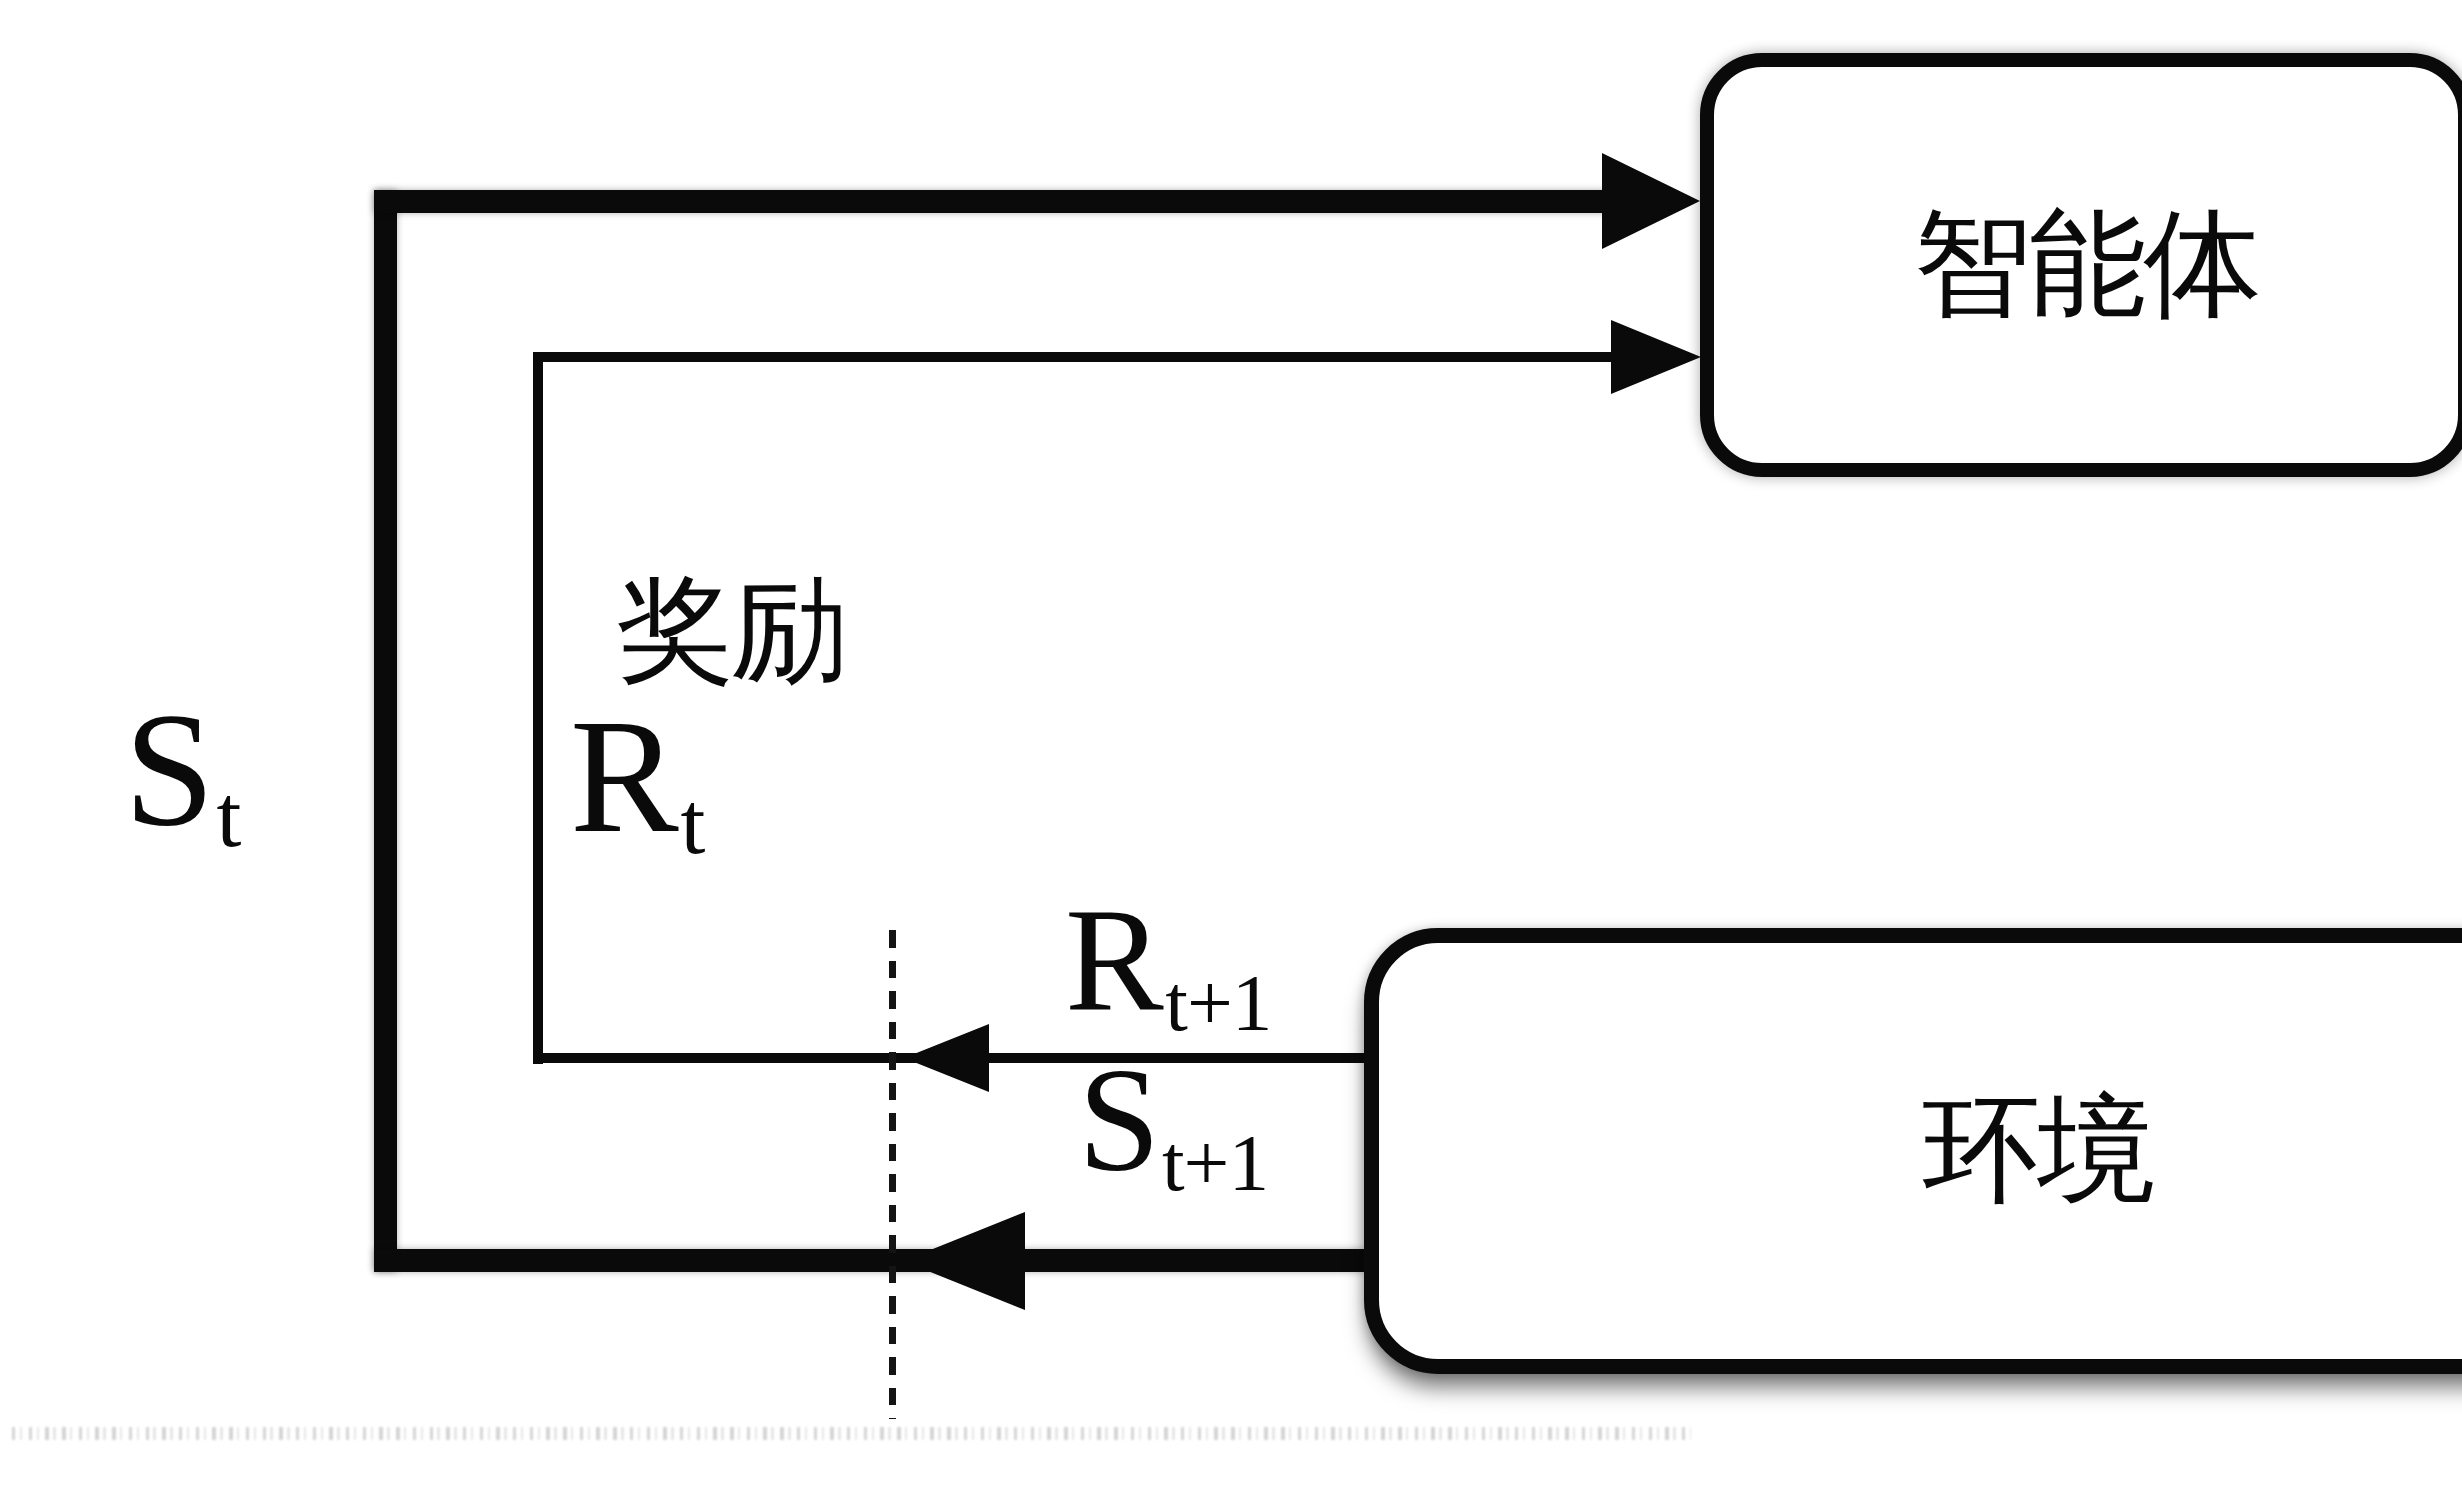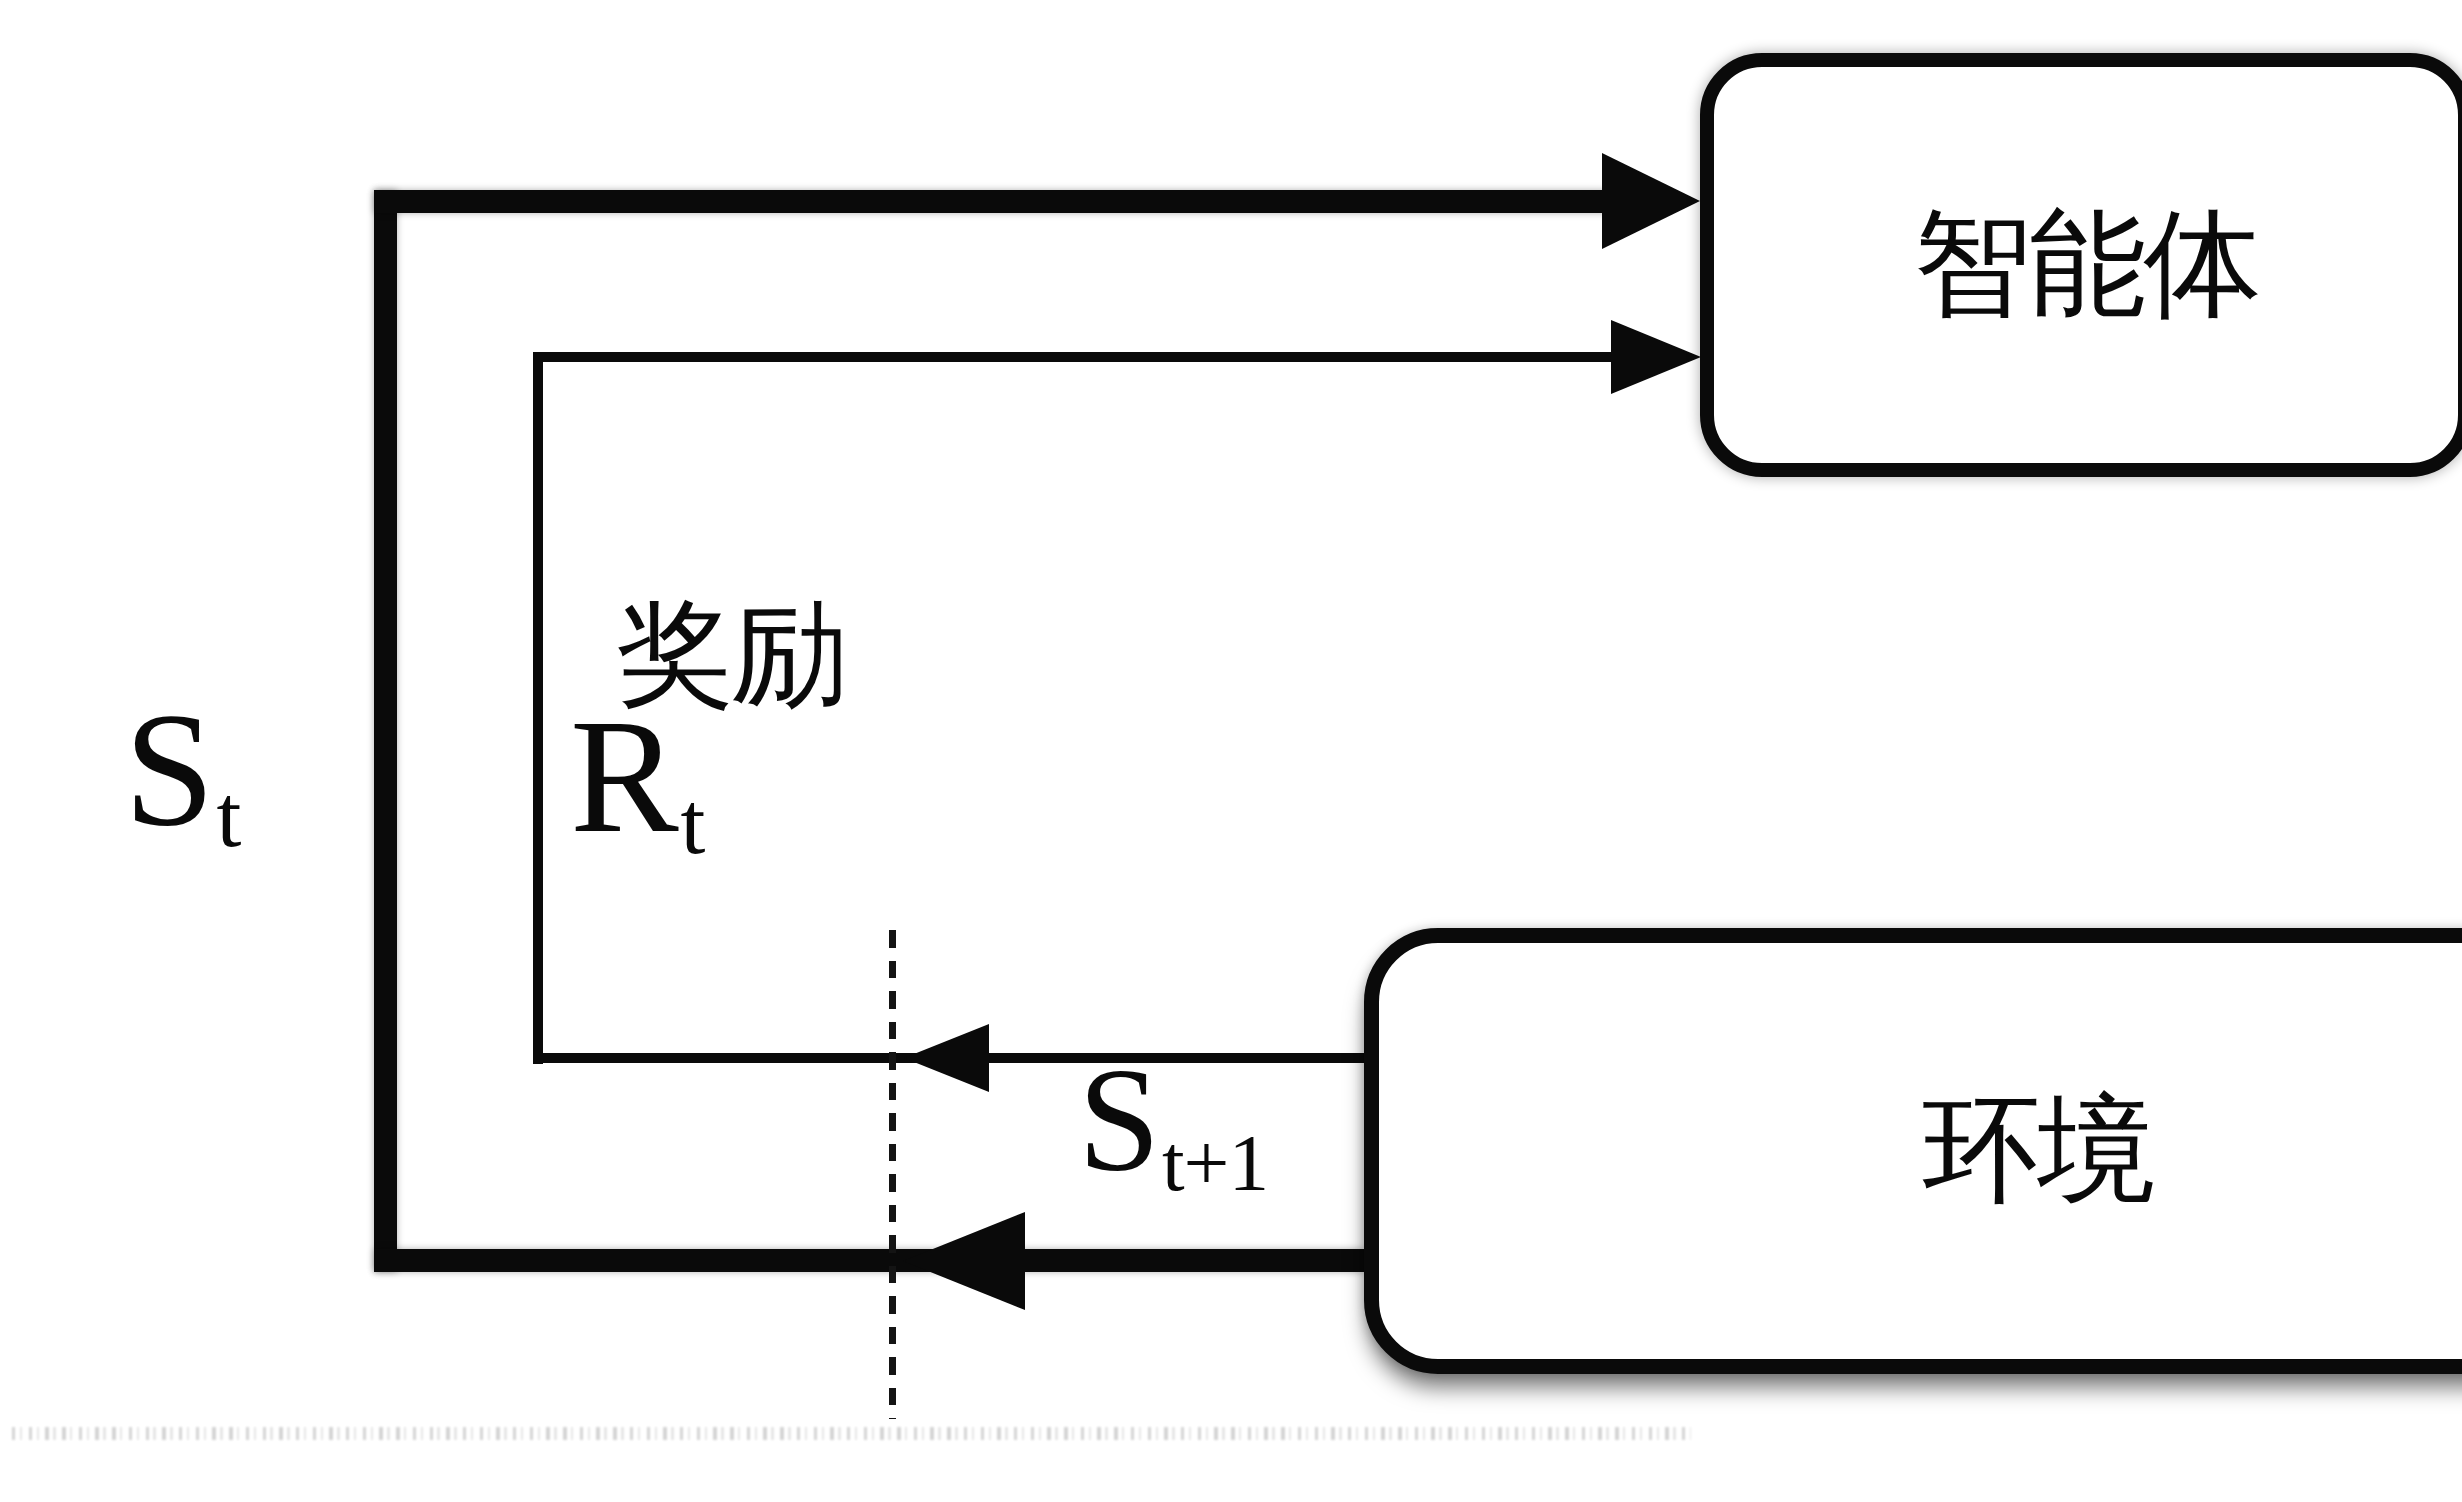--- a/index.html
+++ b/index.html
@@ -70,21 +70,21 @@
 
   
   .zh {
     position: absolute;
     font-size: 117px;
     letter-spacing: -3px;
     line-height: 1;
     white-space: nowrap;
   }
   .zh-state  { left: 94px;  top: 545px; }
-  .zh-reward { left: 617px; top: 572px; margin-top: 24px; }
+  .zh-reward { left: 617px; top: 572px; }
 
   .math {
     position: absolute;
     font-size: 163px;
     line-height: 1;
     white-space: nowrap;
   }
   .math .sub {
     display: inline-block;
     font-size: 0.55em;
@@ -139,20 +139,23 @@
 
   <div class="zh zh-reward">奖励</div>
 
   <div class="math math-st">
     <span>S</span><span class="sub">t</span>
   </div>
   <div class="math math-rt">
     <span>R</span><span class="sub">t</span>
   </div>
 
+  <div class="math math-rnext">
+    <span>R</span><span class="sub">t+1</span>
+  </div>
   <div class="math math-snext">
     <span>S</span><span class="sub">t+1</span>
   </div>
 
   <div class="caption-remnant"></div>
 
 </div>
 
 
 </body></html>

